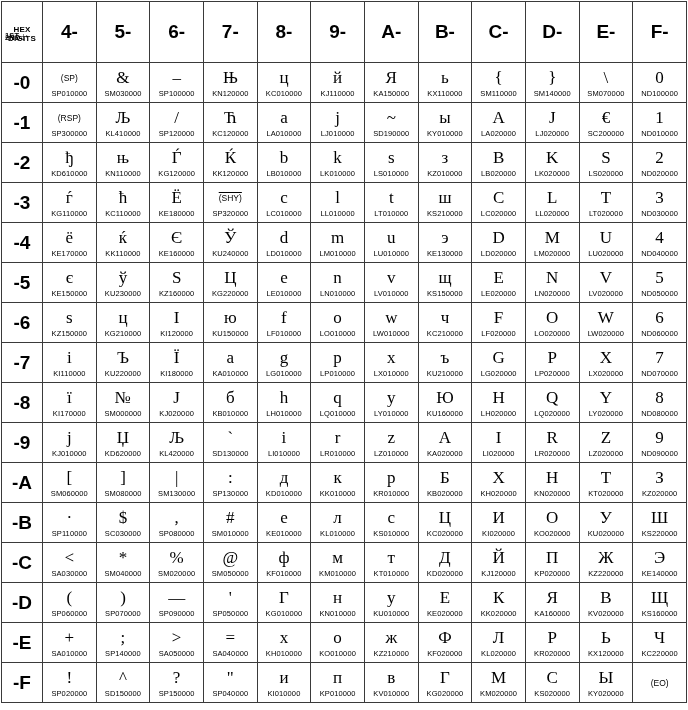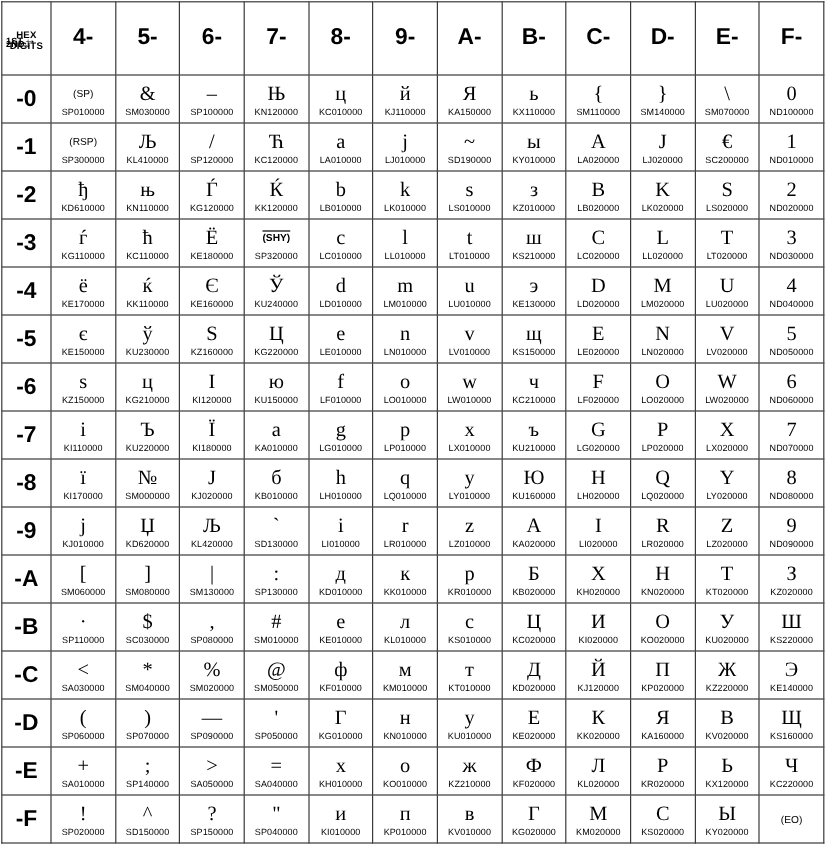--- a/index.html
+++ b/index.html
@@ -93,21 +93,20 @@
     margin-top: 1px;
     white-space: nowrap;
   }
   .glyph.sm {
     font-size: 8.5px;
     font-family: "Liberation Sans", sans-serif;
     line-height: 21px;
   }
   .glyph.ovl {
     text-decoration: overline;
-    font-weight: bold;
   }
   .code {
     display: block;
     font-family: "Liberation Sans", sans-serif;
     font-size: 7.5px;
     line-height: 9px;
     letter-spacing: 0.1px;
     color: #000;
     white-space: nowrap;
   }

